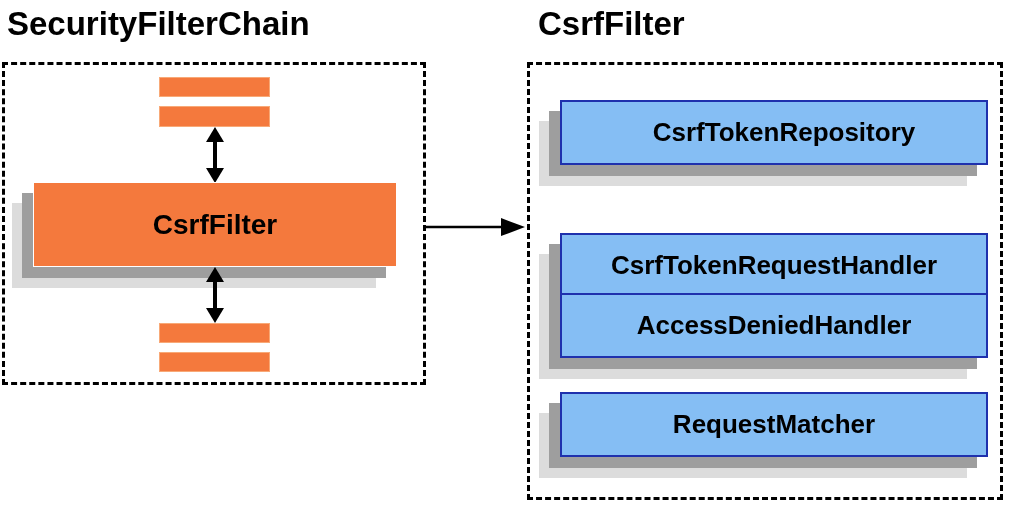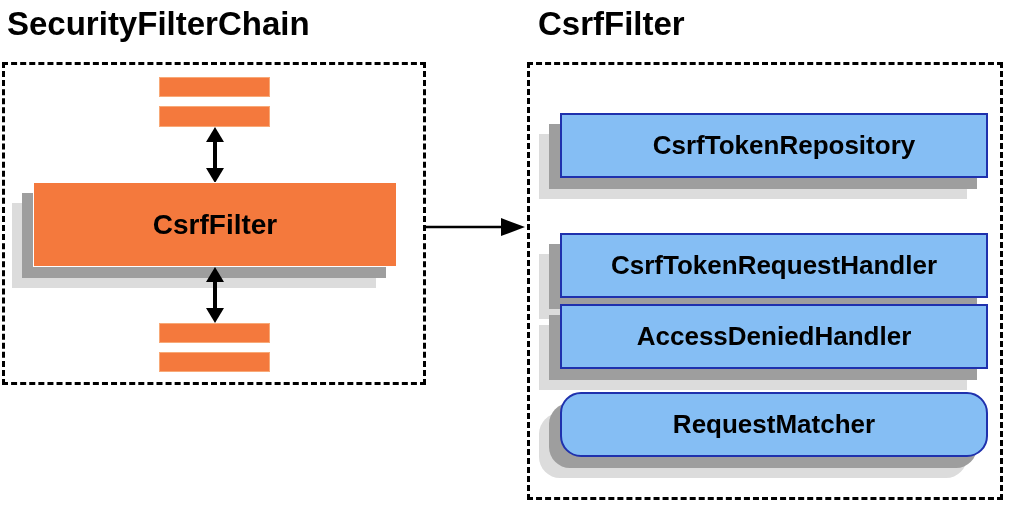--- a/index.html
+++ b/index.html
@@ -77,24 +77,24 @@
                 -21px 21px 0 var(--shadow-light, #DCDCDC);
     display: flex;
     align-items: center;
     justify-content: center;
   }
   .blue-box .label {
     font-size: 26px;
     font-weight: bold;
     color: var(--text-black, #000000);
   }
-  .blue-1 { top: 113px; padding-left: 20px; }
+  .blue-1 { top: 100px; padding-left: 20px; }
   .blue-2 { top: 194px; margin-top: 39px; }
-  .blue-3 { top: 293px; margin-top: 11px; }
-  .blue-4 { top: 392px; border-radius: 21px; }
+  .blue-3 { top: 293px; }
+  .blue-4 { top: 392px; }
 
   .arrow-svg { position: absolute; pointer-events: none; }
   .arrow-v1 { left: 198px; top: 126px; }
   .arrow-v2 { left: 198px; top: 266px; }
   .arrow-h  { left: 424px; top: 213px; }
 </style>
 </head>
 <body>
 
 <div class="canvas">

